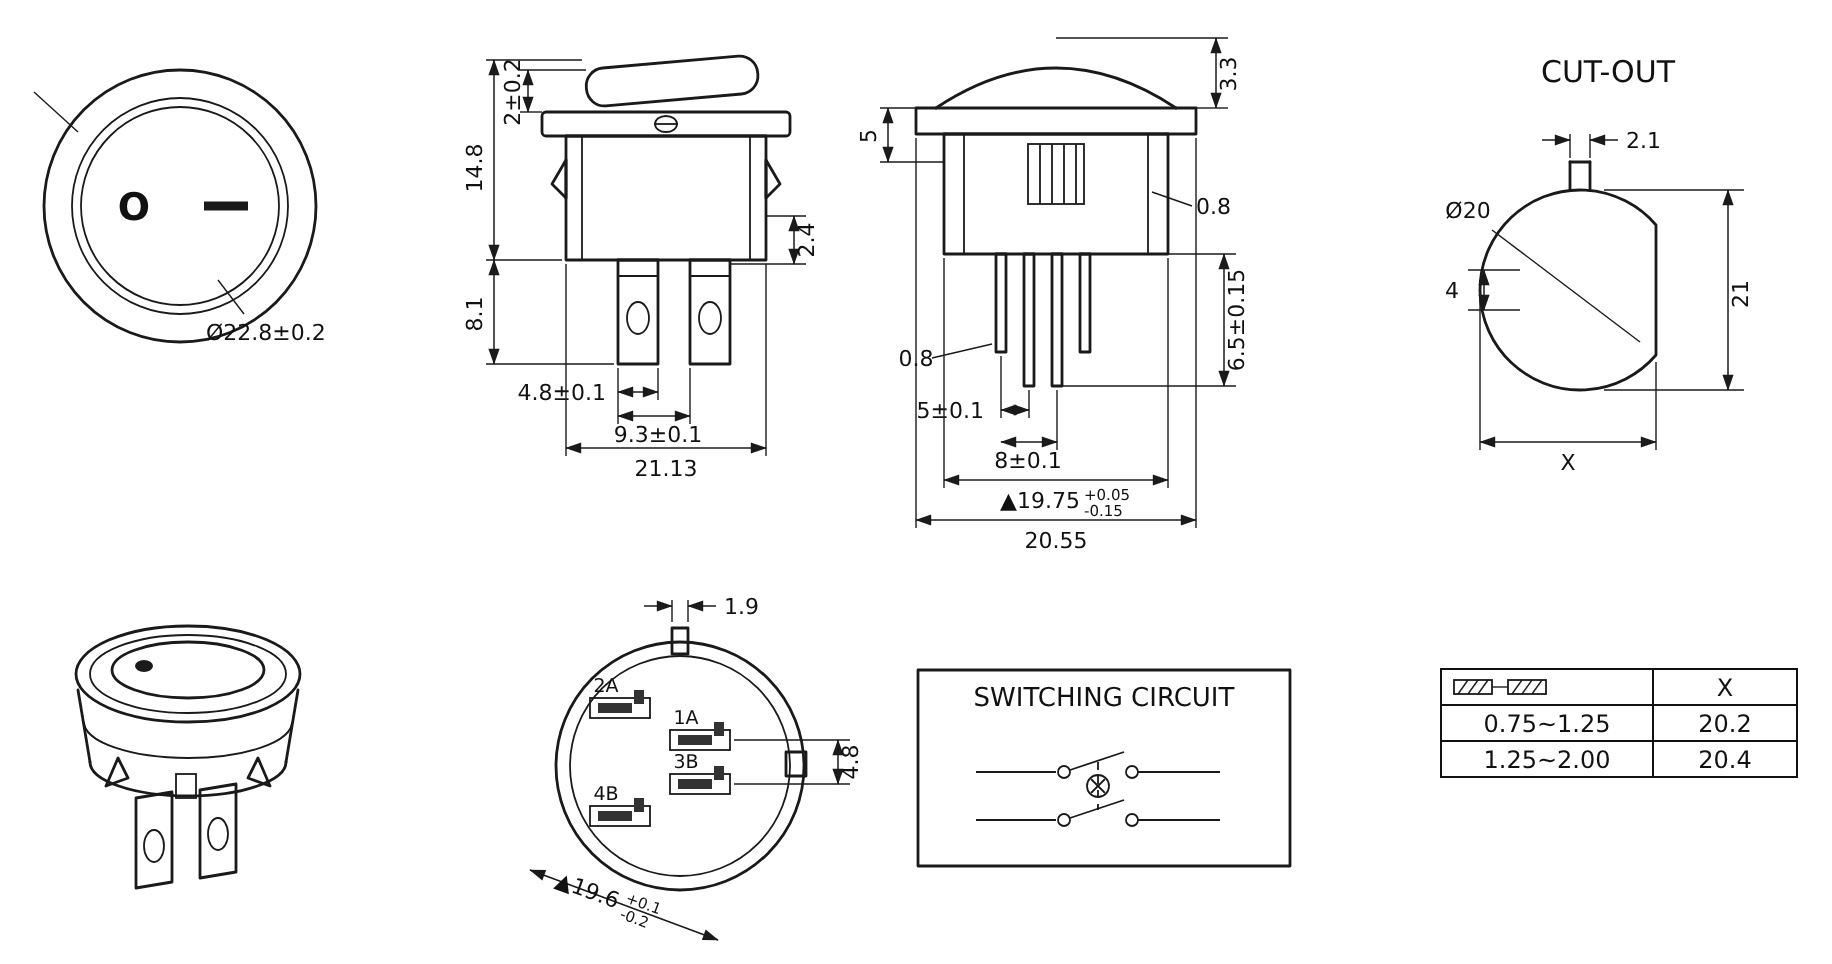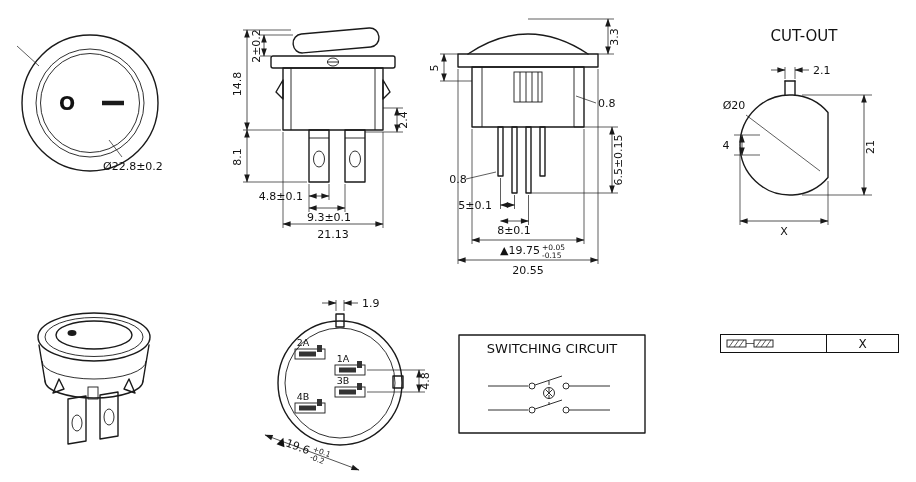--- a/index.html
+++ b/index.html
@@ -290,15 +290,23 @@
             <line class="ext" x1="14" y1="10" x2="19" y2="3"></line>
             <rect class="thin" x="29" y="3" width="19" height="7" fill="#fff"></rect>
             <line class="ext" x1="31" y1="10" x2="36" y2="3"></line>
             <line class="ext" x1="36" y1="10" x2="41" y2="3"></line>
             <line class="ext" x1="41" y1="10" x2="46" y2="3"></line>
             <line class="ext" x1="21" y1="6.5" x2="29" y2="6.5"></line>
           </svg>
         </th>
         <th class="c2">X</th>
       </tr>
+      <tr>
+        <td class="c1">0.75~1.25</td>
+        <td class="c2">20.2</td>
+      </tr>
+      <tr>
+        <td class="c1">1.25~2.00</td>
+        <td class="c2">20.4</td>
+      </tr>
     </tbody>
   </table>
 </div>
 
 </body></html>

